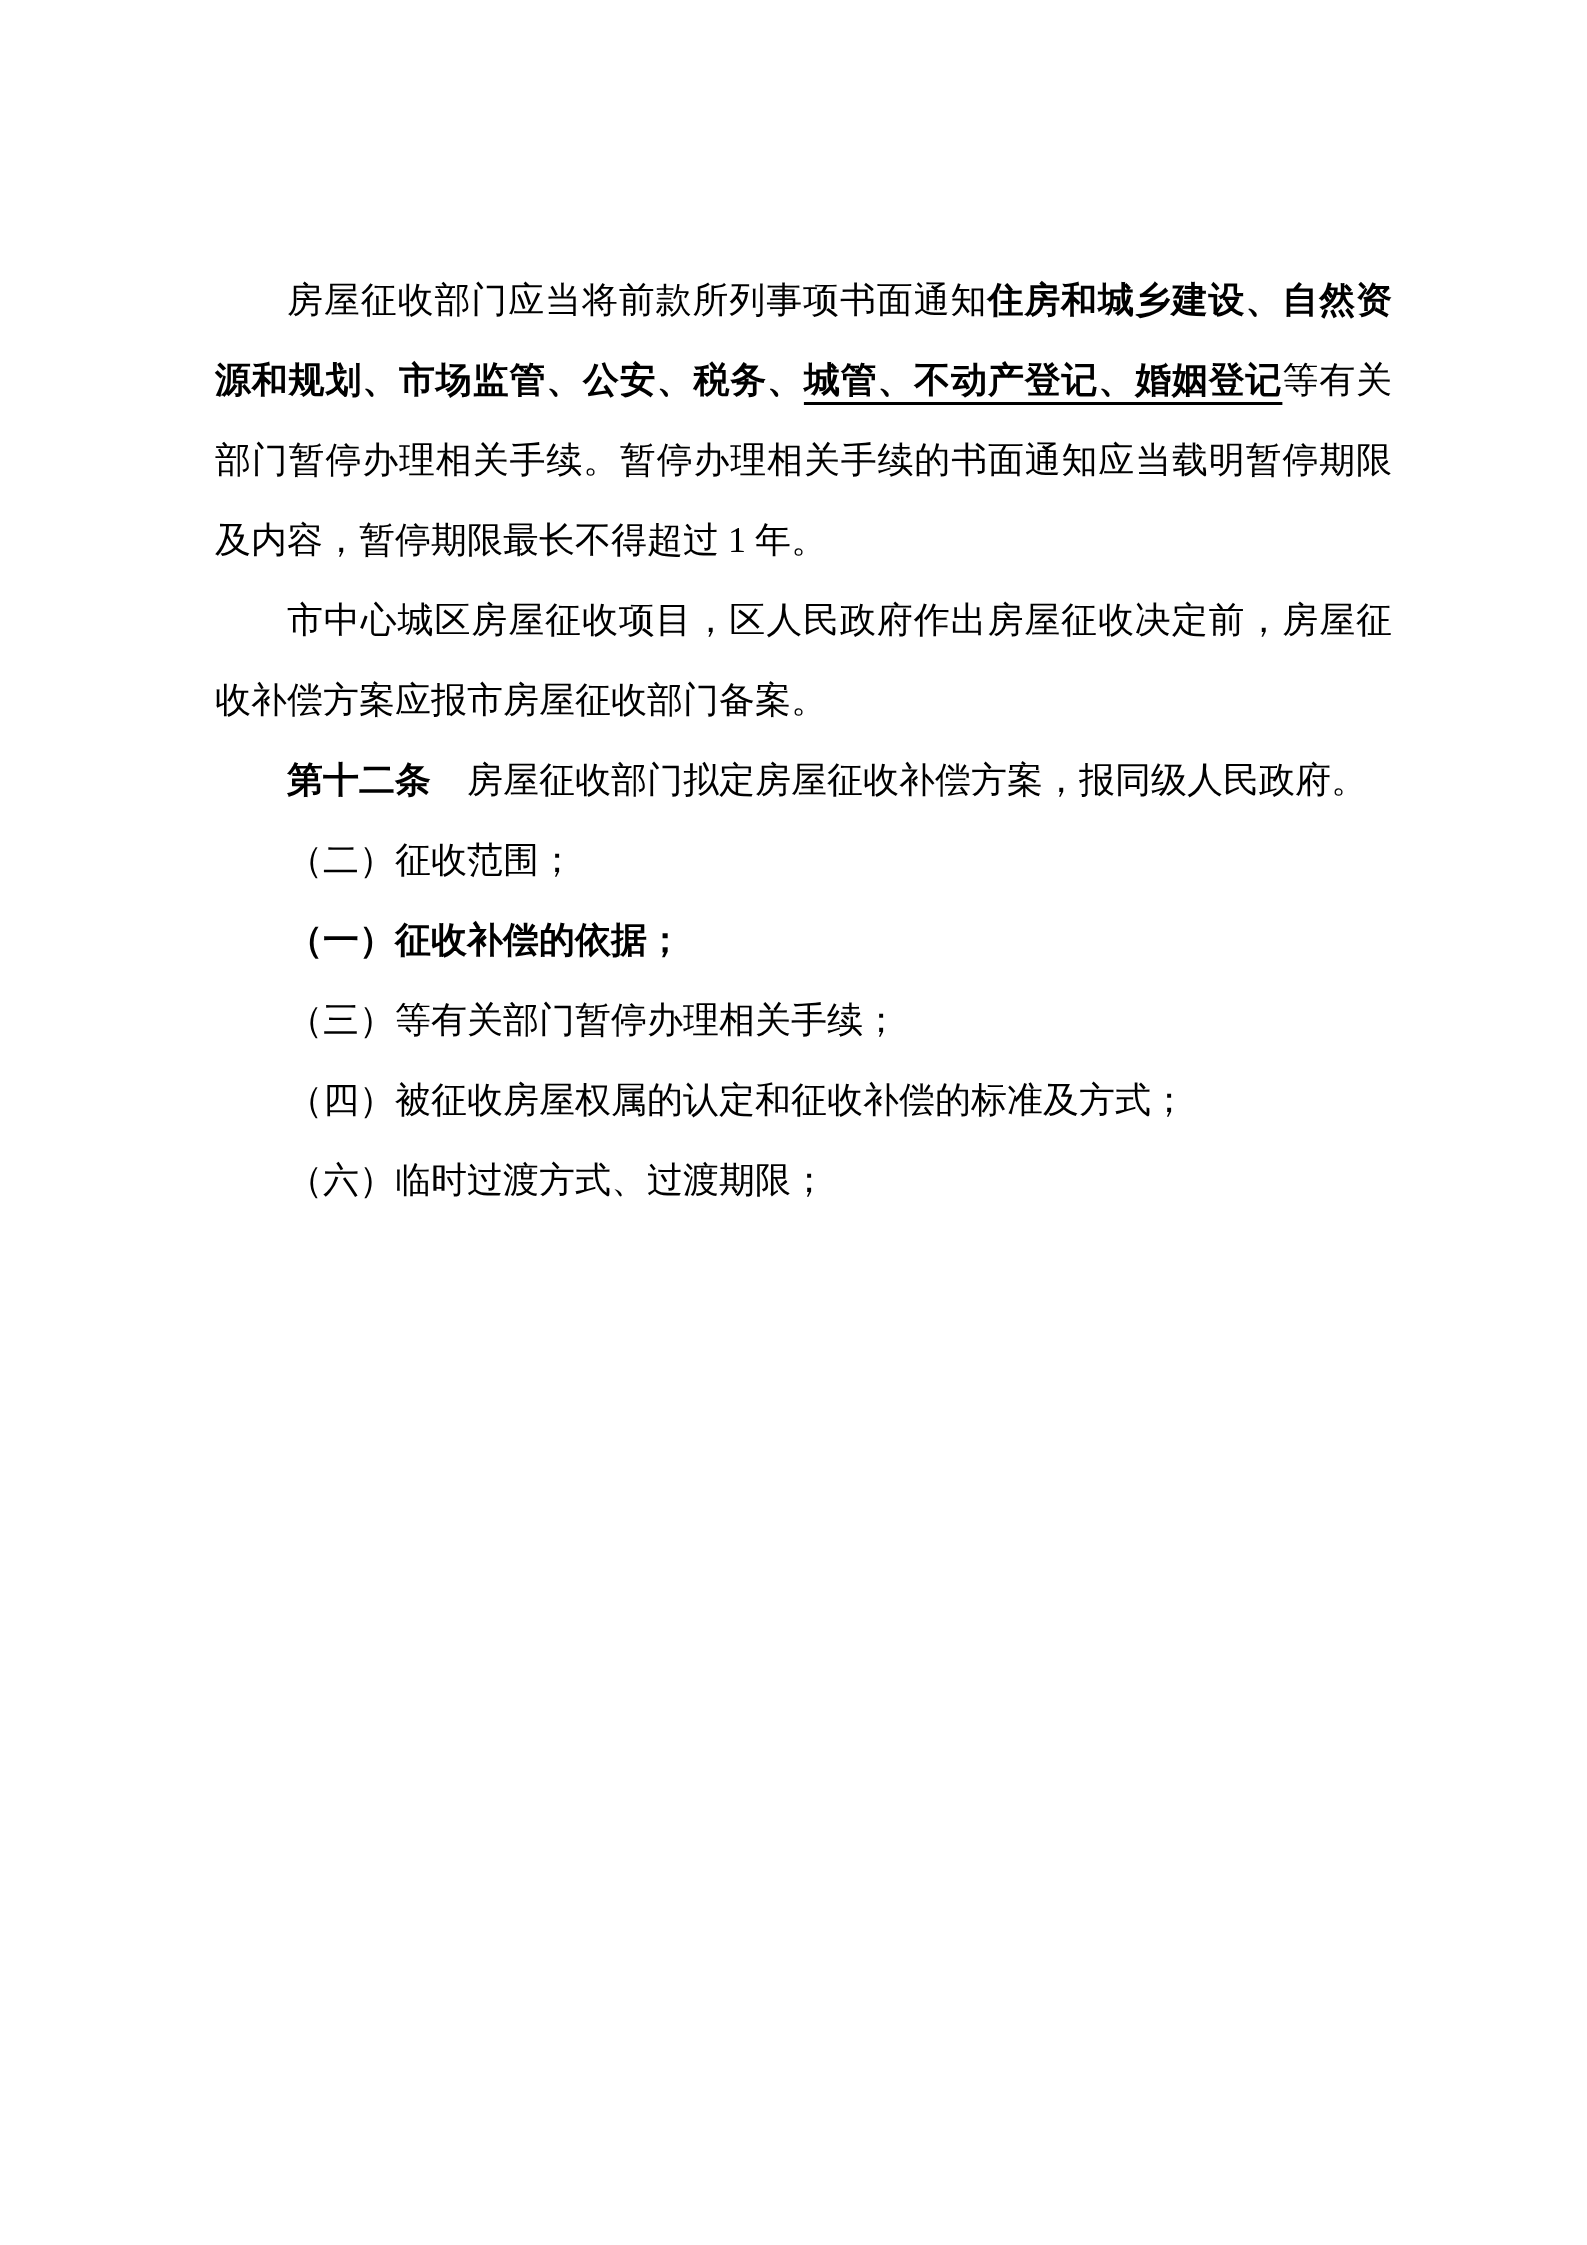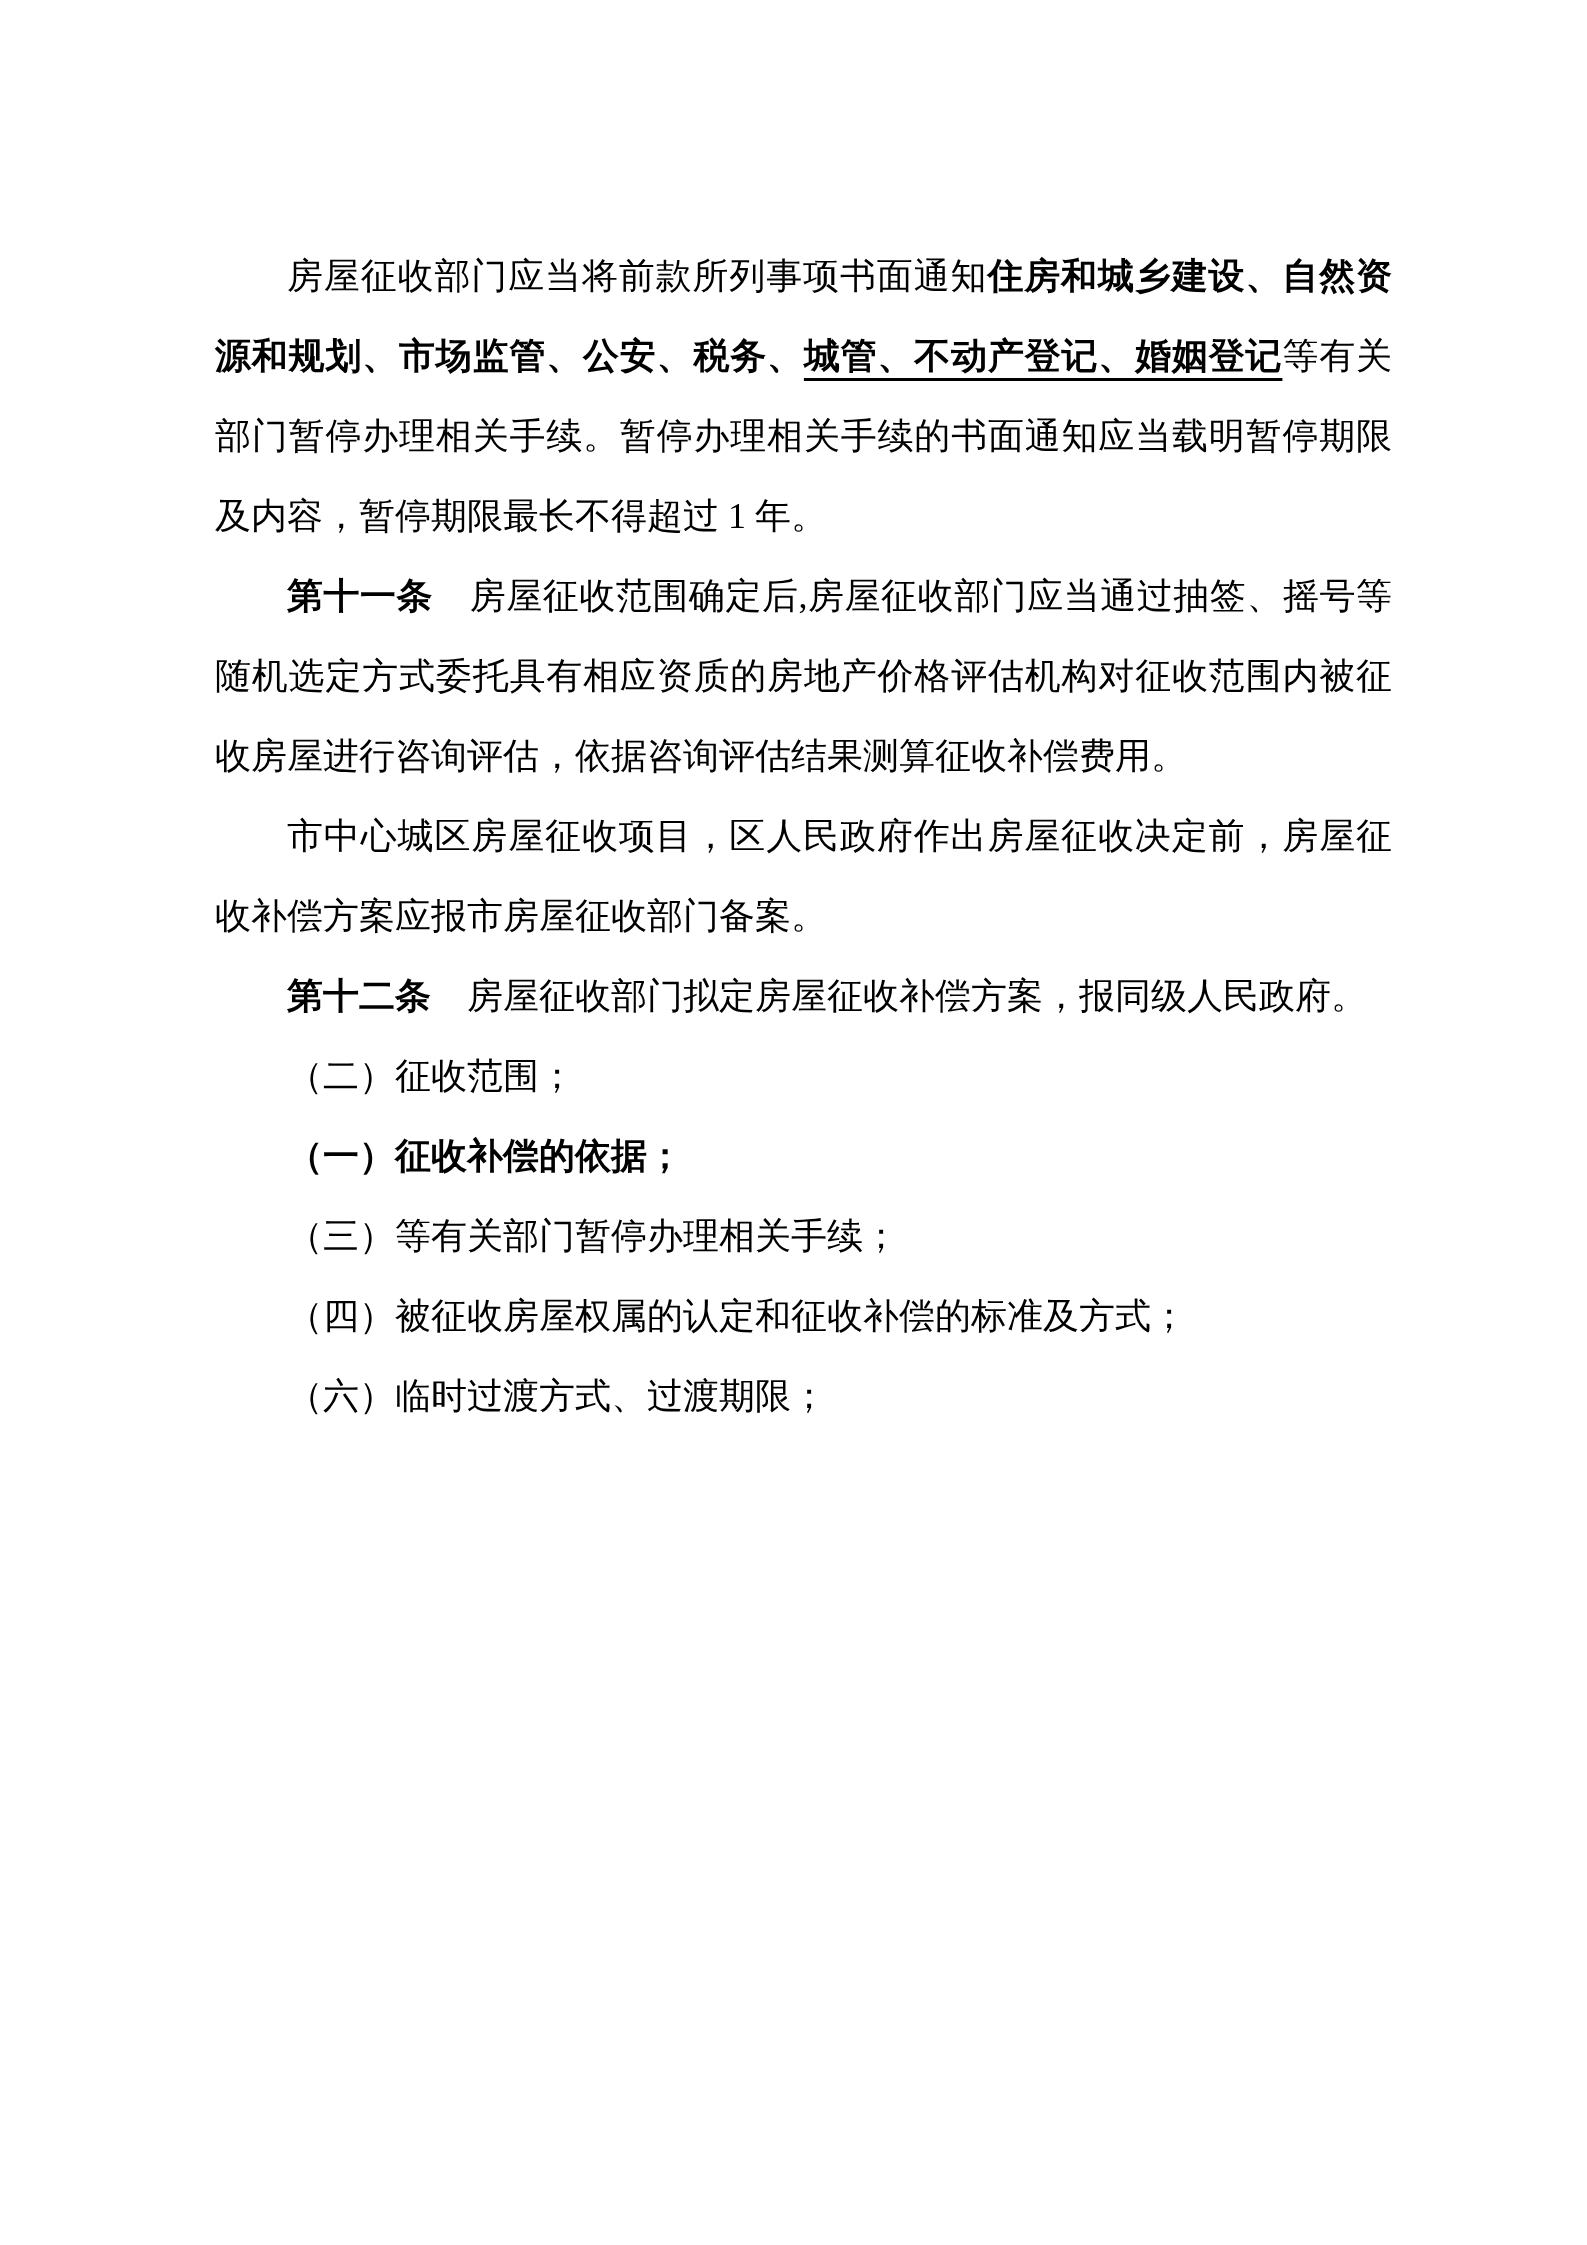--- a/index.html
+++ b/index.html
@@ -7,20 +7,21 @@
     padding: 0;
     background: #ffffff;
   }
   .page {
     position: relative;
     width: 1587px;
     height: 1769px;
     background: #ffffff;
     overflow: hidden;
     color: #000000;
+    margin-top: 24px;
   }
   .content {
     position: absolute;
     left: 215px;
     top: 236px;
     width: 1177px;
   }
   .doc {
     margin: 0;
     font-family: "Liberation Serif", "DejaVu Serif", serif;
@@ -49,21 +50,20 @@
   }
 </style>
 </head>
 <body>
 
 <div class="page">
   <div class="content">
 
     <p class="doc"><span>房屋征收部门应当将前款所列事项书面通知</span><span class="b">住房和城乡建设、自然资源和规划、市场监管、公安、税务、</span><span class="bu">城管、不动产登记、婚姻登记</span><span>等有关部门暂停办理相关手续。暂停办理相关手续的书面通知应当载明暂停期限及内容，暂停期限最长不得超过 1 年。</span></p>
 
-    <p class="doc"><span class="b">第十一条</span><span>　房屋征收范围确定后,房屋征收部门应当通过抽签、摇号等随机选定方式委托具有相应资质的房地产价格评估机构对征收范围内被征收房屋进行咨询评估，依据咨询评估结果测算征收补偿费用。</span></p>
 
     <p class="doc">市中心城区房屋征收项目，区人民政府作出房屋征收决定前，房屋征收补偿方案应报市房屋征收部门备案。</p>
 
     <p class="doc"><span class="b">第十二条</span><span>　房屋征收部门拟定房屋征收补偿方案，报同级人民政府。</span></p>
 
 
     <p class="doc">（二）征收范围；</p>
     <p class="doc b">（一）征收补偿的依据；</p>
     <p class="doc">（三）等有关部门暂停办理相关手续；</p>
     <p class="doc">（四）被征收房屋权属的认定和征收补偿的标准及方式；</p>

